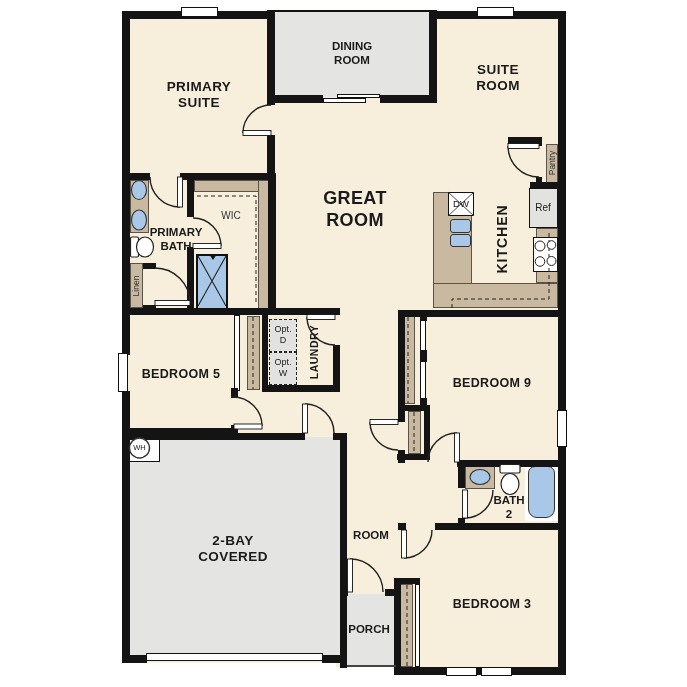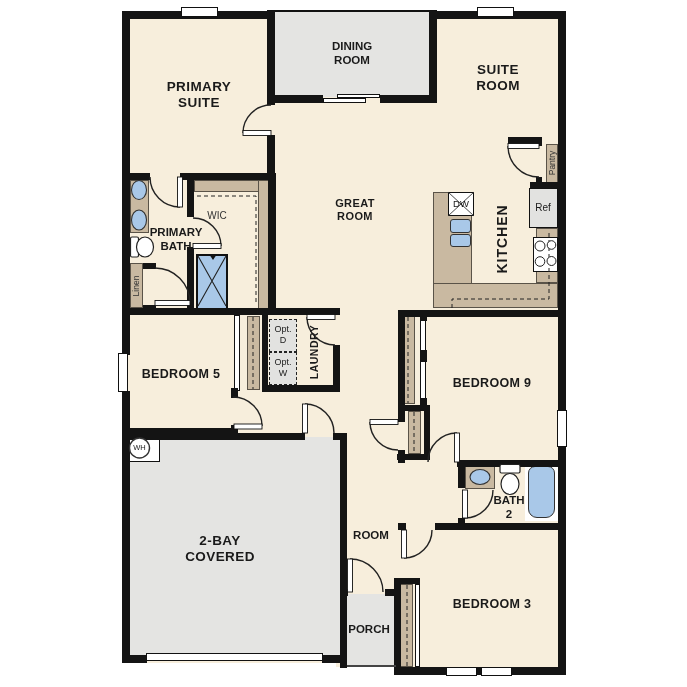--- a/index.html
+++ b/index.html
@@ -221,39 +221,39 @@
       <div>ROOM</div>
   </div>
   <div class="lbl" style="left:199px;top:95px;font-size:13.5px;letter-spacing:.4px;">
     <div>PRIMARY</div>
       <div>SUITE</div>
   </div>
   <div class="lbl" style="left:498px;top:78px;font-size:13.5px;letter-spacing:.4px;">
     <div>SUITE</div>
       <div>ROOM</div>
   </div>
-  <div class="lbl" style="left:355px;top:210px;font-size:11px;letter-spacing:.4px;">
+  <div class="lbl" style="left:355px;top:210px;font-size:18px;letter-spacing:.4px;">
     <div>GREAT</div>
       <div>ROOM</div>
   </div>
   <div class="lbl vert" style="left:503px;top:239px;font-size:14px;letter-spacing:1px;">KITCHEN</div>
   <div class="lbl" style="left:176px;top:239px;font-size:11.5px;">
     <div>PRIMARY</div>
       <div>BATH</div>
   </div>
-  <div class="lbl thin" style="left:217px;top:216px;font-size:10px;color:#333;">WIC</div>
+  <div class="lbl thin" style="left:231px;top:216px;font-size:10px;color:#333;">WIC</div>
   <div class="lbl vert" style="left:314px;top:352px;font-size:10.5px;letter-spacing:.5px;">LAUNDRY</div>
   <div class="lbl" style="left:181px;top:375px;font-size:12.5px;letter-spacing:.3px;">BEDROOM 5</div>
   <div class="lbl" style="left:492px;top:384px;font-size:12.5px;letter-spacing:.3px;">BEDROOM 9</div>
   <div class="lbl" style="left:492px;top:605px;font-size:12.5px;letter-spacing:.3px;">BEDROOM 3</div>
   <div class="lbl" style="left:509px;top:507px;font-size:11.5px;">
     <div>BATH</div>
       <div>2</div>
   </div>
-  <div class="lbl" style="left:220px;top:549px;font-size:13.5px;letter-spacing:.4px;">
+  <div class="lbl" style="left:233px;top:549px;font-size:13.5px;letter-spacing:.4px;">
     <div>2-BAY</div>
       <div>COVERED</div>
   </div>
   <div class="lbl" style="left:371px;top:535px;font-size:11.5px;">ROOM</div>
   <div class="lbl" style="left:369px;top:629px;font-size:11.5px;">PORCH</div>
 
   <div class="lbl thin vert" style="left:552px;top:163px;font-size:8.5px;color:#333;">Pantry</div>
   <div class="lbl thin" style="left:543px;top:208px;font-size:10px;">Ref</div>
   <div class="lbl thin" style="left:461px;top:204px;font-size:9.5px;">DW</div>
   <div class="lbl thin vert" style="left:136px;top:286px;font-size:8.5px;color:#333;">Linen</div>

